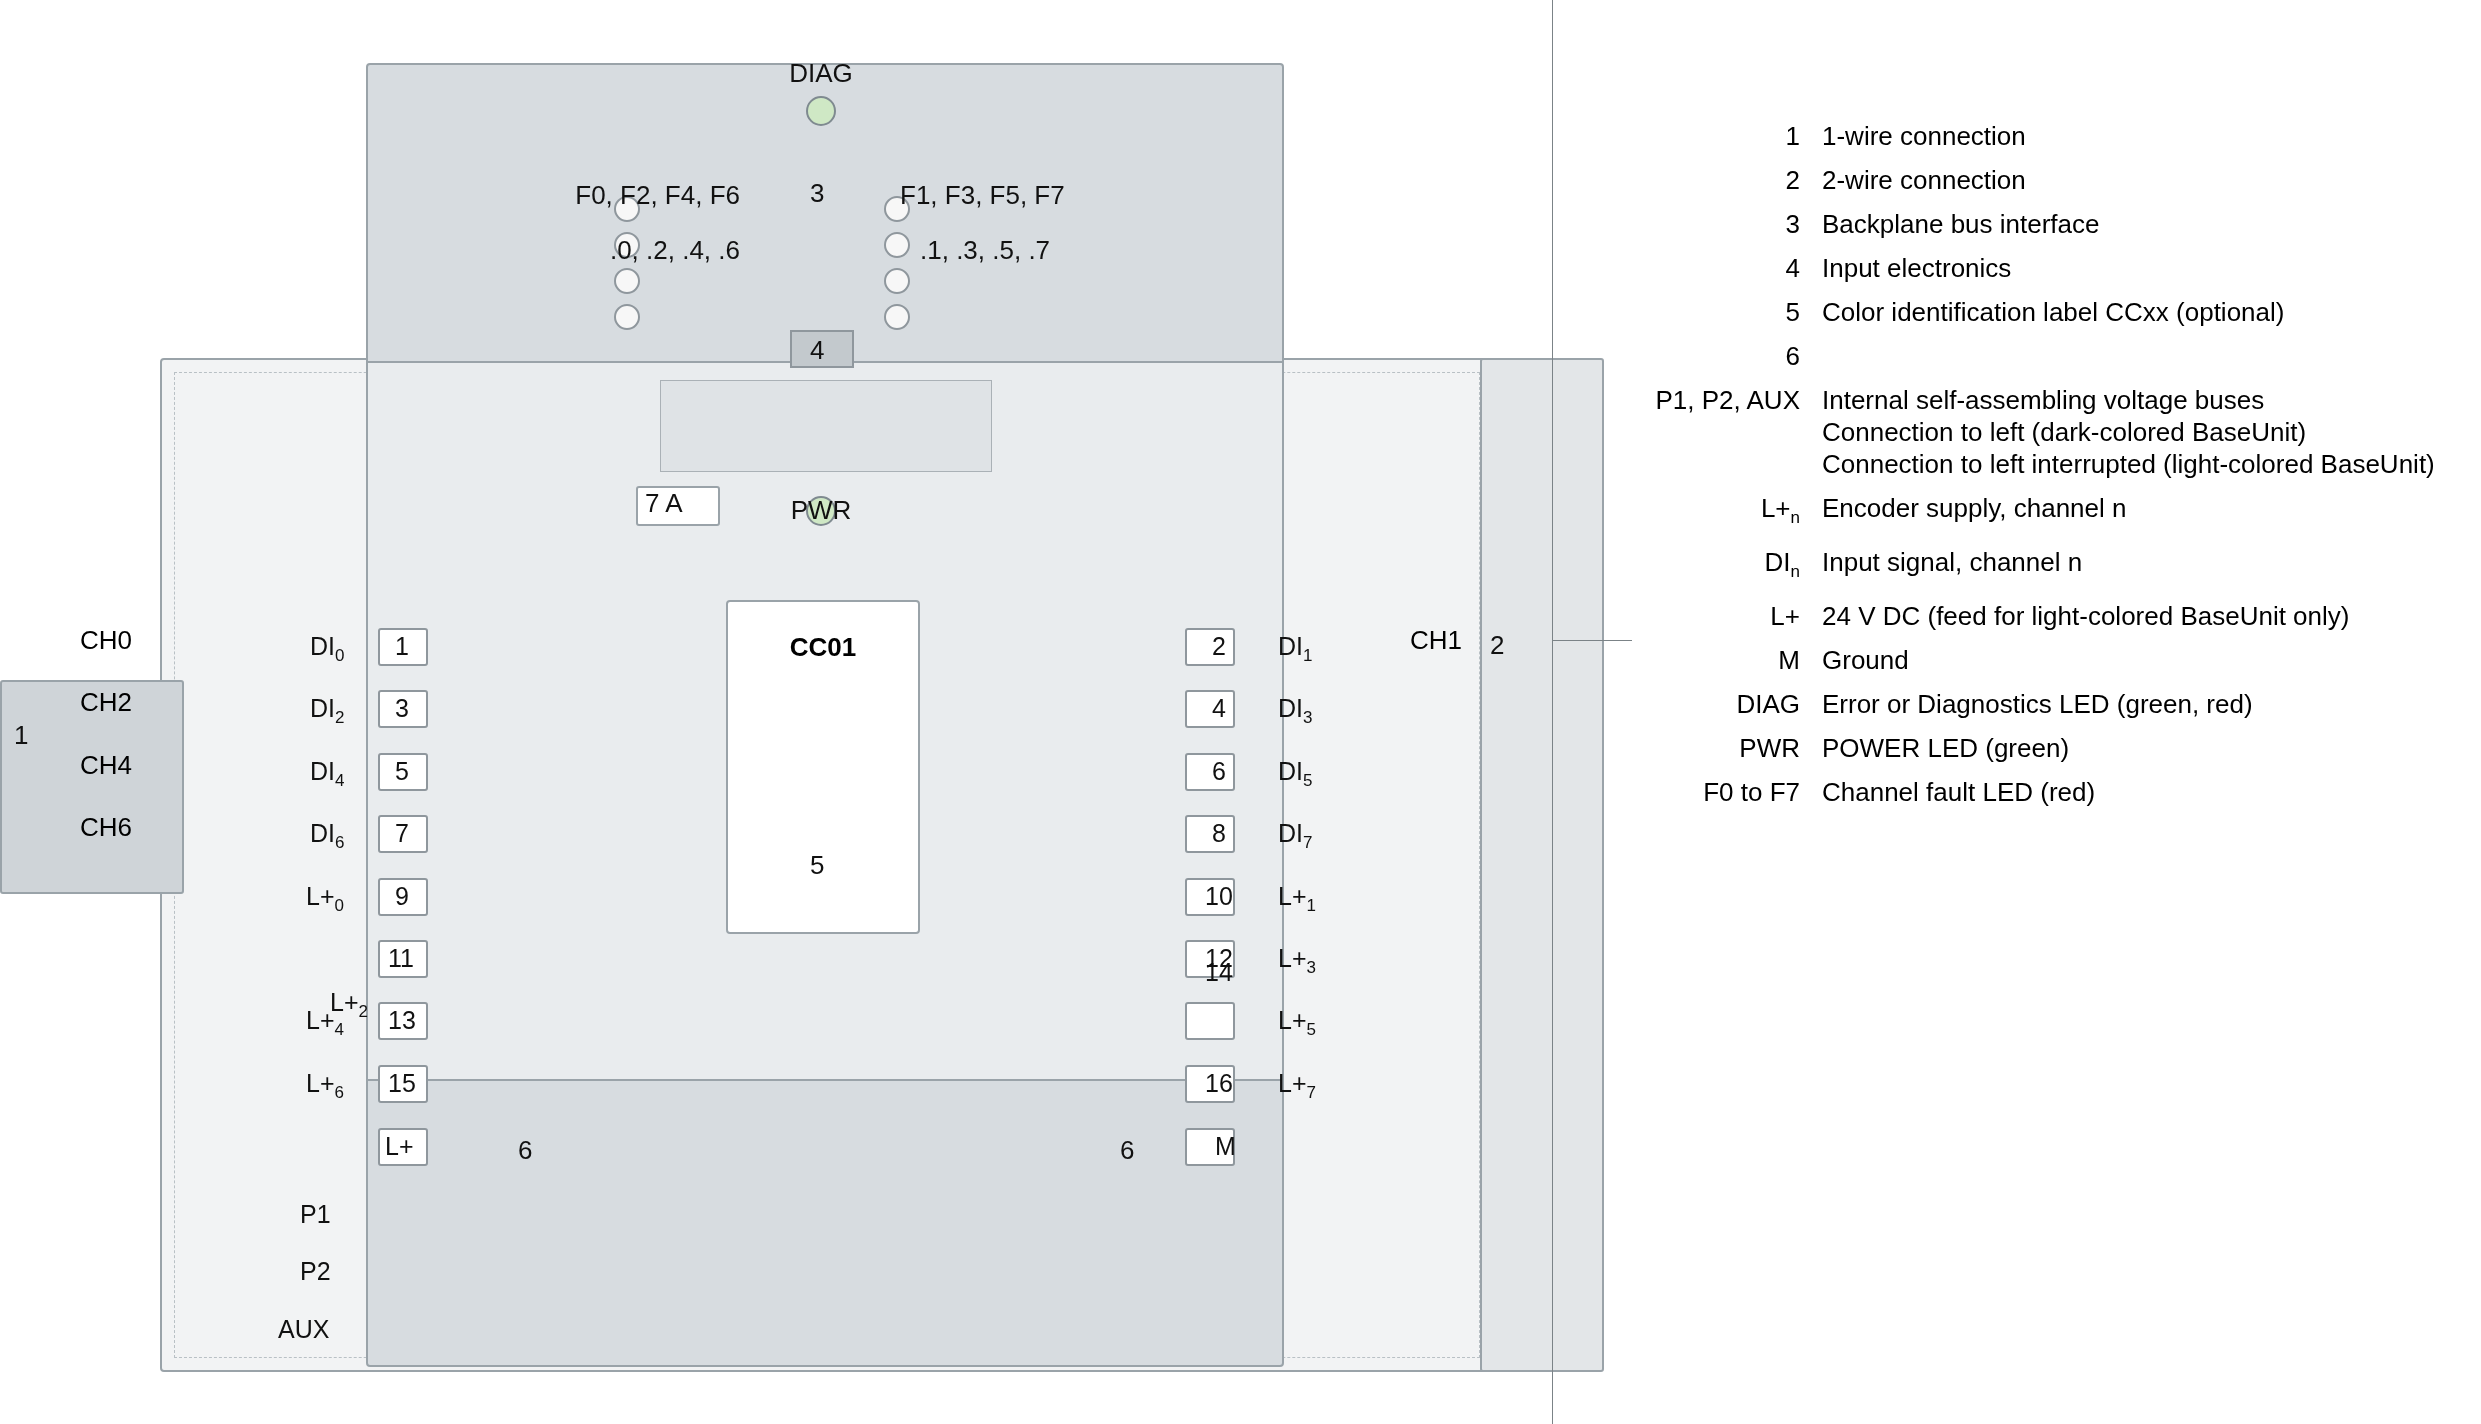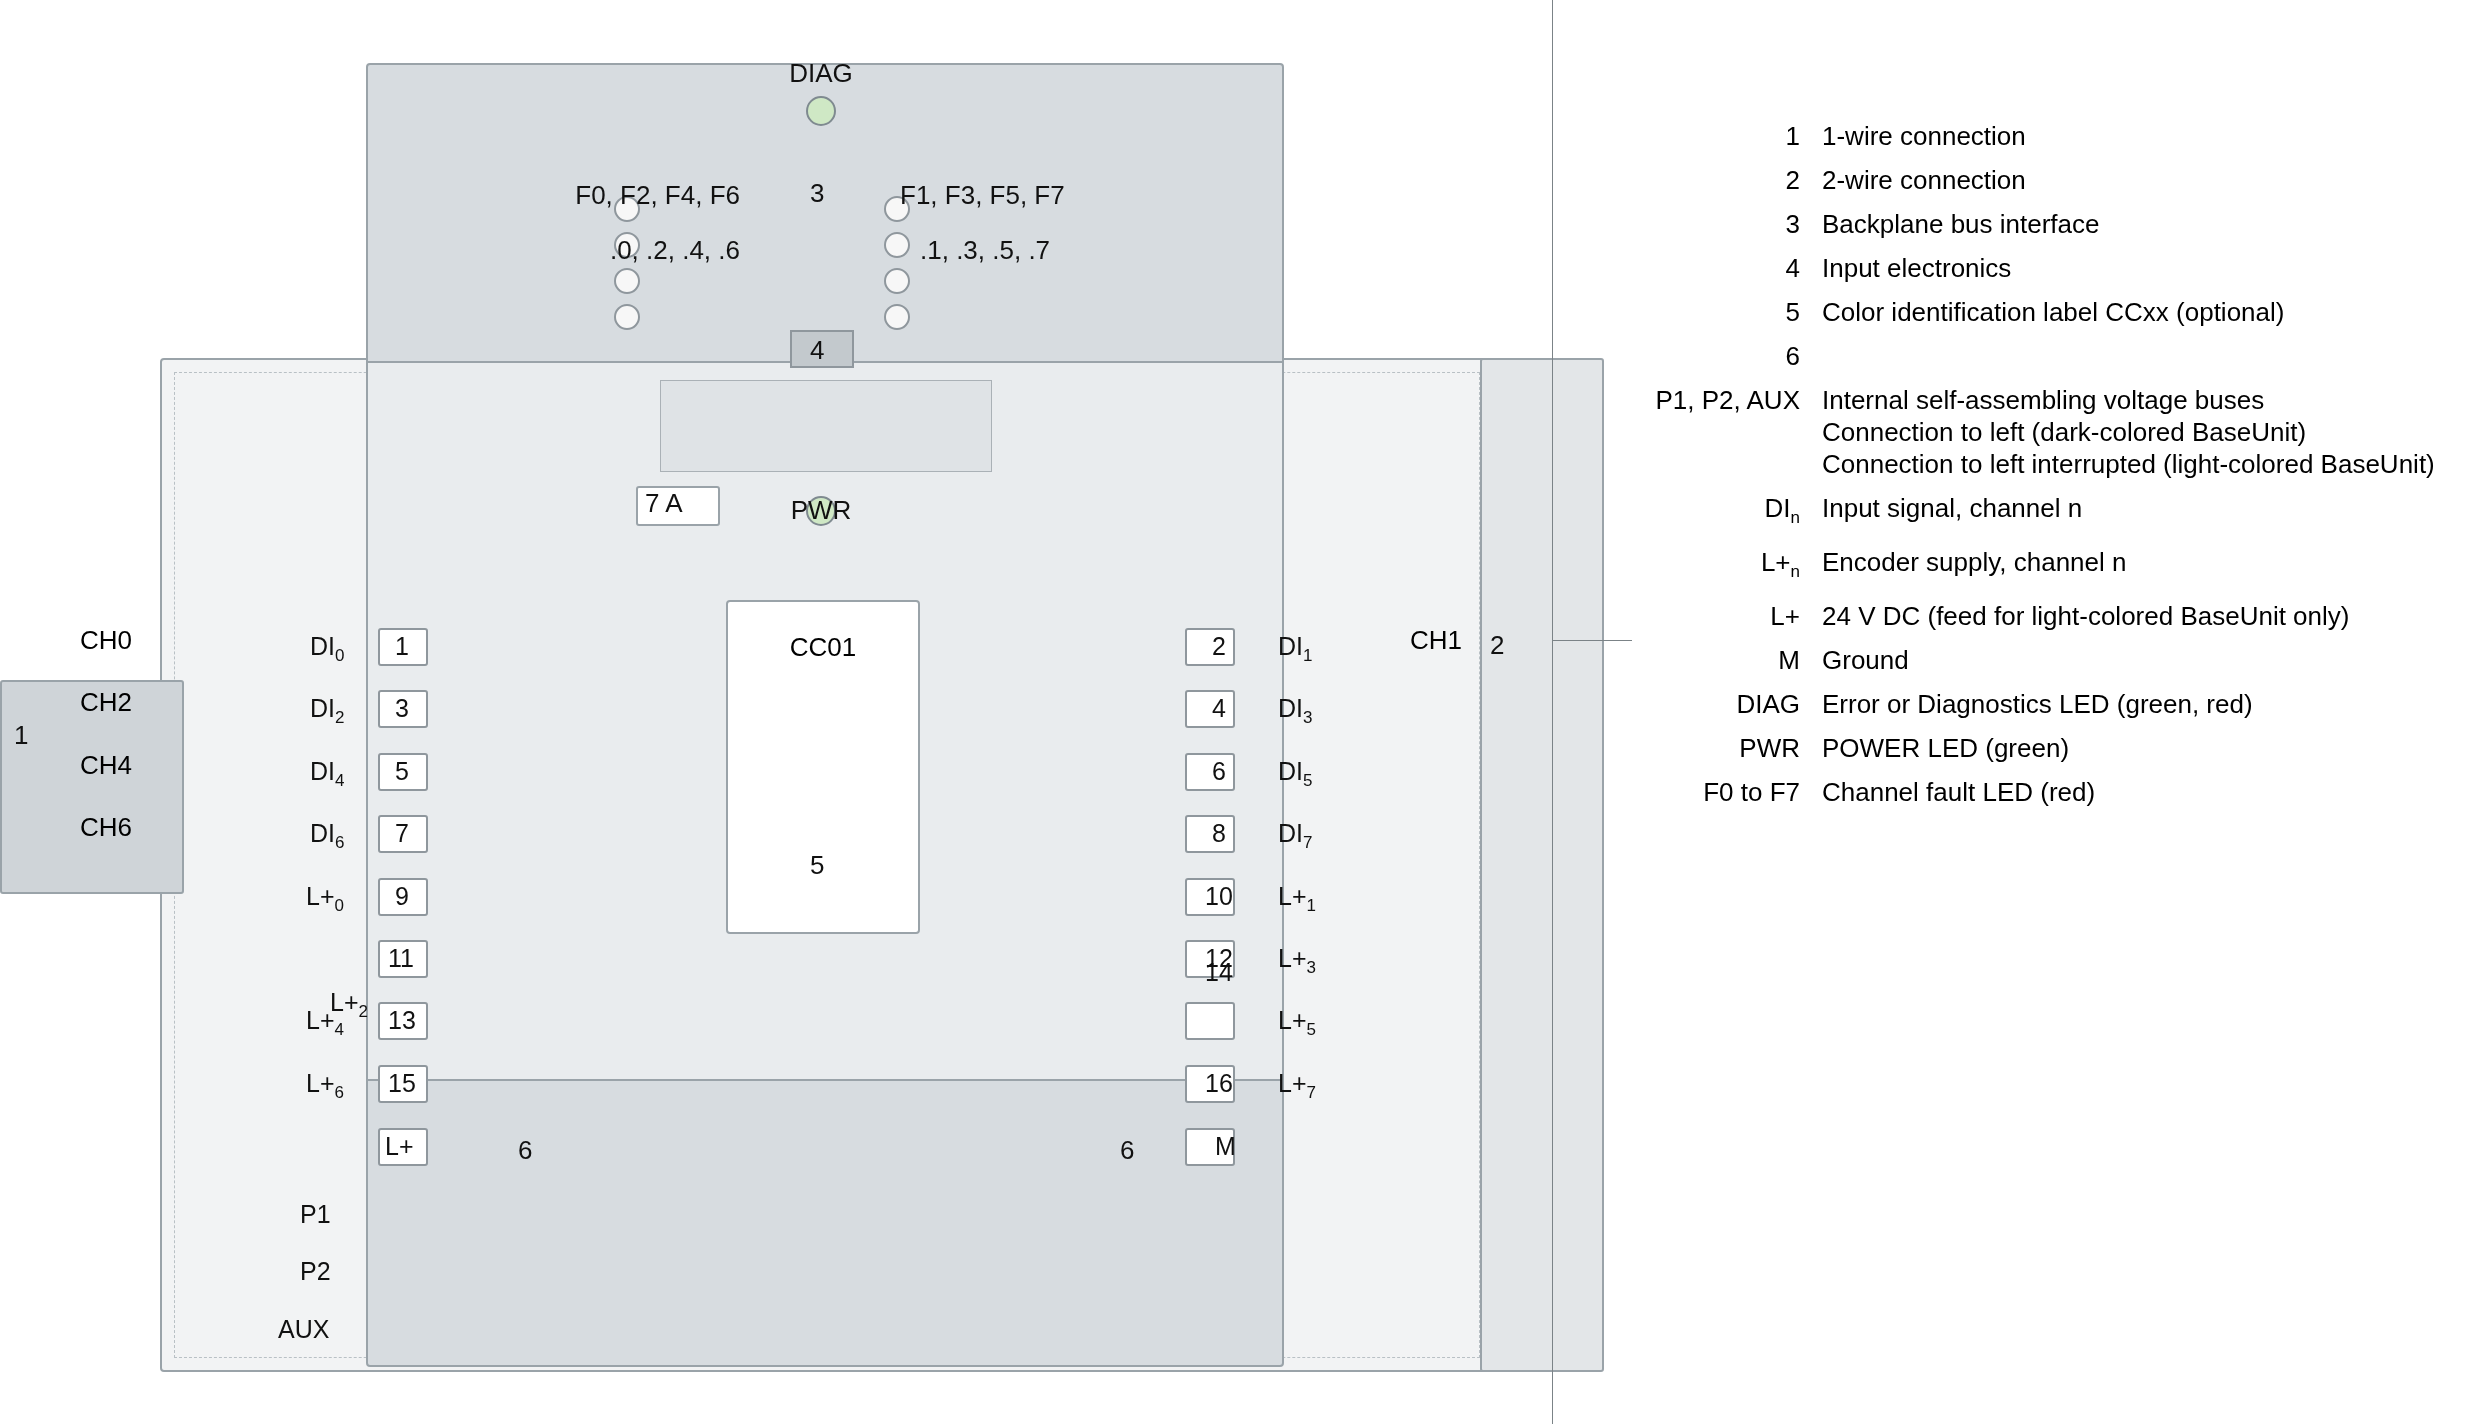--- a/index.html
+++ b/index.html
@@ -157,20 +157,21 @@
     background: #ffffff;
     border: 2px solid #9aa3a9;
     border-radius: 4px;
   }
   .cclabel .cctext {
     position: absolute;
     top: 30px;
     width: 100%;
     text-align: center;
     font-size: 26px;
+    font-weight: bold;
   }
 
   
   .bus {
     position: absolute;
     left: 790px;
     top: 330px;
     width: 60px;
     height: 34px;
     background: #c3c9cd;
@@ -404,28 +405,28 @@
     <div class="legend-row">
       <div class="legend-key">6</div>
     </div>
     <div class="legend-row">
       <div class="legend-key">P1, P2, AUX</div>
       <div class="legend-val">Internal self-assembling voltage buses
 Connection to left (dark-colored BaseUnit)
 Connection to left interrupted (light-colored BaseUnit)</div>
     </div>
     <div class="legend-row">
+      <div class="legend-key">L+<span class="sub">n</span></div>
+      <div class="legend-val">Encoder supply, channel n</div>
+    </div>
+    <div class="legend-row">
       <div class="legend-key">DI<span class="sub">n</span></div>
       <div class="legend-val">Input signal, channel n</div>
     </div>
     <div class="legend-row">
-      <div class="legend-key">L+<span class="sub">n</span></div>
-      <div class="legend-val">Encoder supply, channel n</div>
-    </div>
-    <div class="legend-row">
       <div class="legend-key">L+</div>
       <div class="legend-val">24 V DC (feed for light-colored BaseUnit only)</div>
     </div>
     <div class="legend-row">
       <div class="legend-key">M</div>
       <div class="legend-val">Ground</div>
     </div>
     <div class="legend-row">
       <div class="legend-key">DIAG</div>
       <div class="legend-val">Error or Diagnostics LED (green, red)</div>

